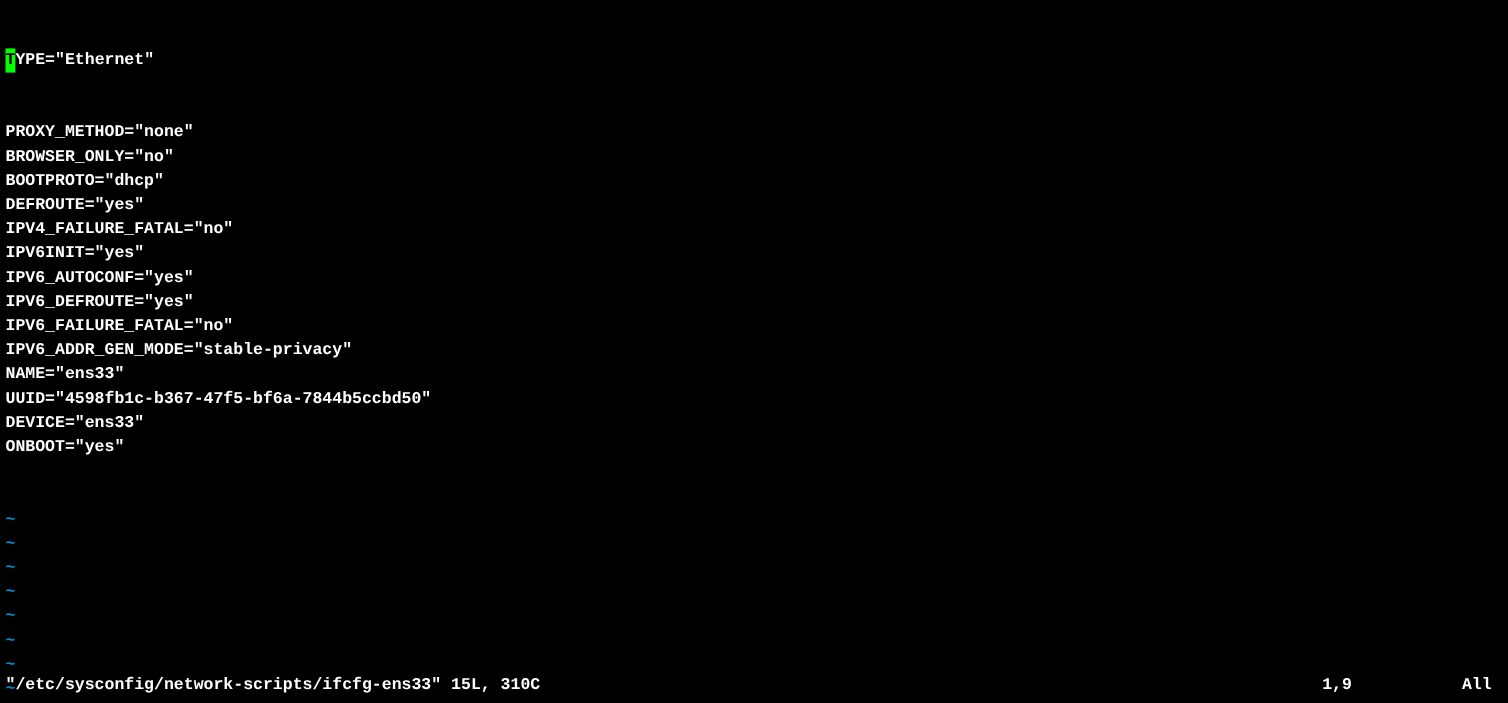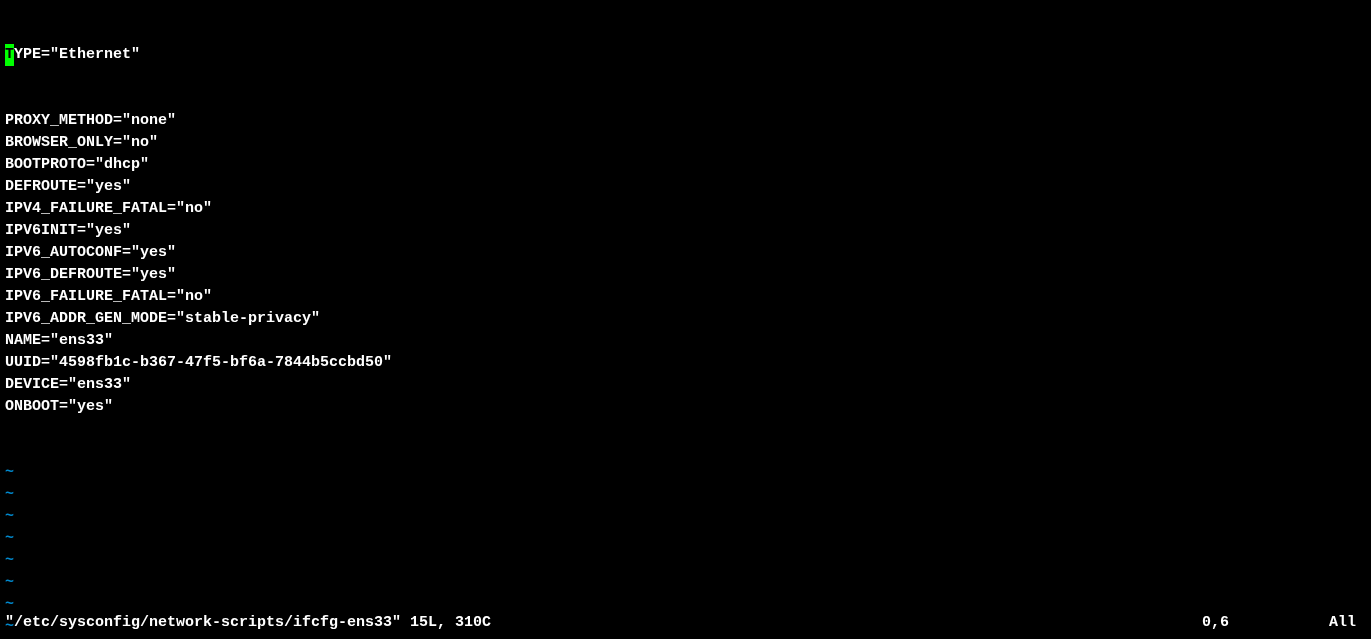--- a/index.html
+++ b/index.html
@@ -65,15 +65,15 @@
 
 <div class="editor-area">
   <div class="line"><span class="cursor-char">T</span><span>YPE="Ethernet"</span></div>
   <div id="content-lines"><div class="line"><span>PROXY_METHOD="none"</span></div><div class="line"><span>BROWSER_ONLY="no"</span></div><div class="line"><span>BOOTPROTO="dhcp"</span></div><div class="line"><span>DEFROUTE="yes"</span></div><div class="line"><span>IPV4_FAILURE_FATAL="no"</span></div><div class="line"><span>IPV6INIT="yes"</span></div><div class="line"><span>IPV6_AUTOCONF="yes"</span></div><div class="line"><span>IPV6_DEFROUTE="yes"</span></div><div class="line"><span>IPV6_FAILURE_FATAL="no"</span></div><div class="line"><span>IPV6_ADDR_GEN_MODE="stable-privacy"</span></div><div class="line"><span>NAME="ens33"</span></div><div class="line"><span>UUID="4598fb1c-b367-47f5-bf6a-7844b5ccbd50"</span></div><div class="line"><span>DEVICE="ens33"</span></div><div class="line"><span>ONBOOT="yes"</span></div></div>
   <div id="tilde-lines"><div class="tilde-line">~</div><div class="tilde-line">~</div><div class="tilde-line">~</div><div class="tilde-line">~</div><div class="tilde-line">~</div><div class="tilde-line">~</div><div class="tilde-line">~</div><div class="tilde-line">~</div><div class="tilde-line">~</div></div>
 </div>
 
 <div class="status-line">
   <span class="status-file">"/etc/sysconfig/network-scripts/ifcfg-ens33" 15L, 310C</span>
   <span class="status-spacer"></span>
-  <span class="status-pos">0,6</span>
+  <span class="status-pos">1,9</span>
   <span class="status-all">All</span>
 </div>
 
 </body></html>

